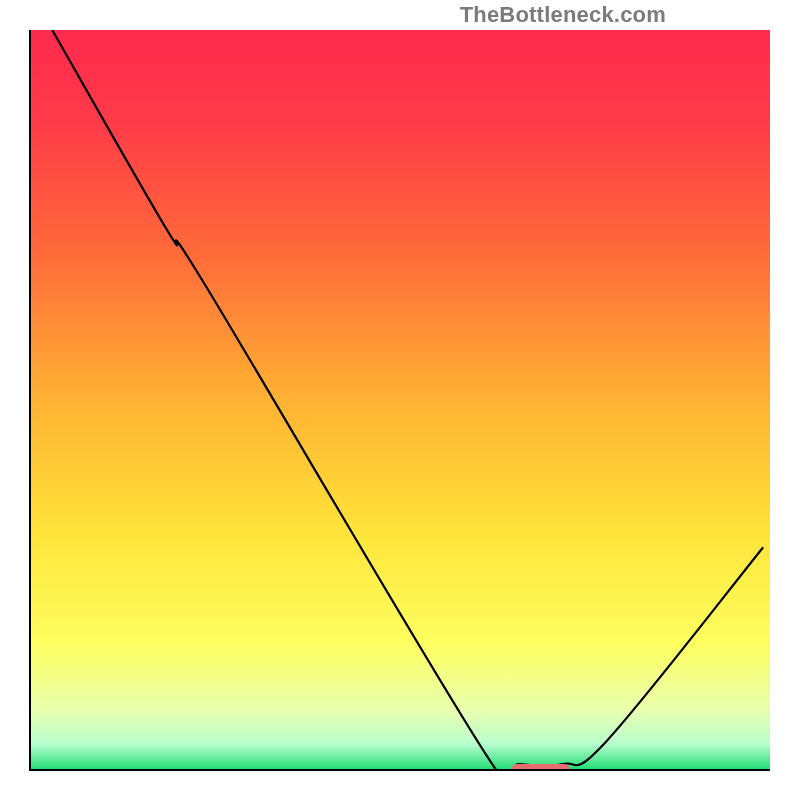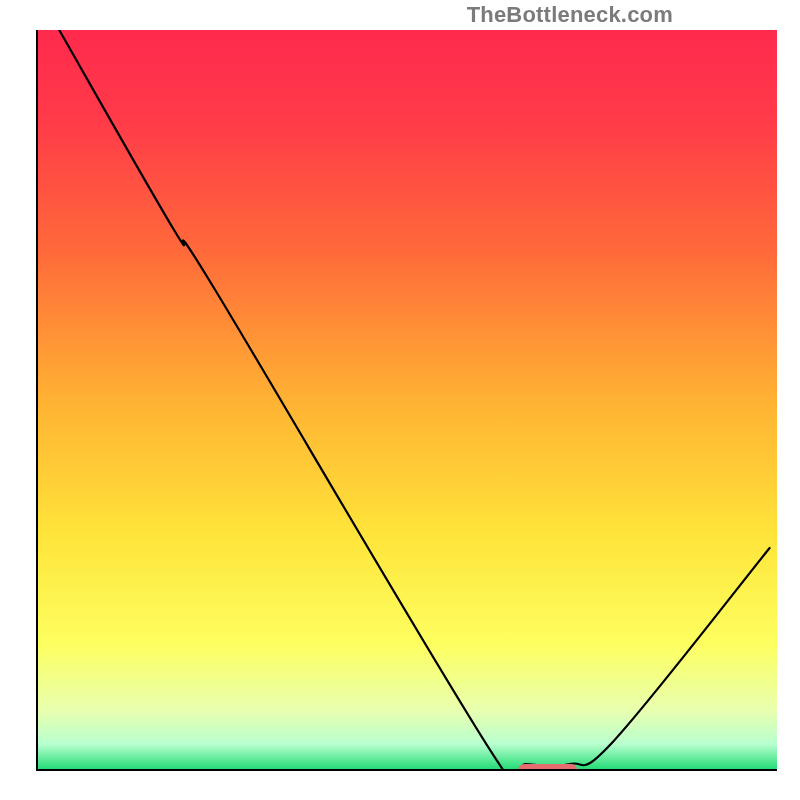--- a/index.html
+++ b/index.html
@@ -8,21 +8,20 @@
     width: 800px;
     height: 800px;
     background: #ffffff;
     font-family: Arial, Helvetica, sans-serif;
     overflow: hidden;
   }
   .chart-wrap {
     position: relative;
     width: 676px;
     height: 800px;
-    margin-left: 7px;
   }
   .watermark {
     position: absolute;
     top: 2px;
     right: 10px;
     font-size: 22px;
     font-weight: 600;
     color: #7b7b7b;
     letter-spacing: 0.2px;
     user-select: none;

